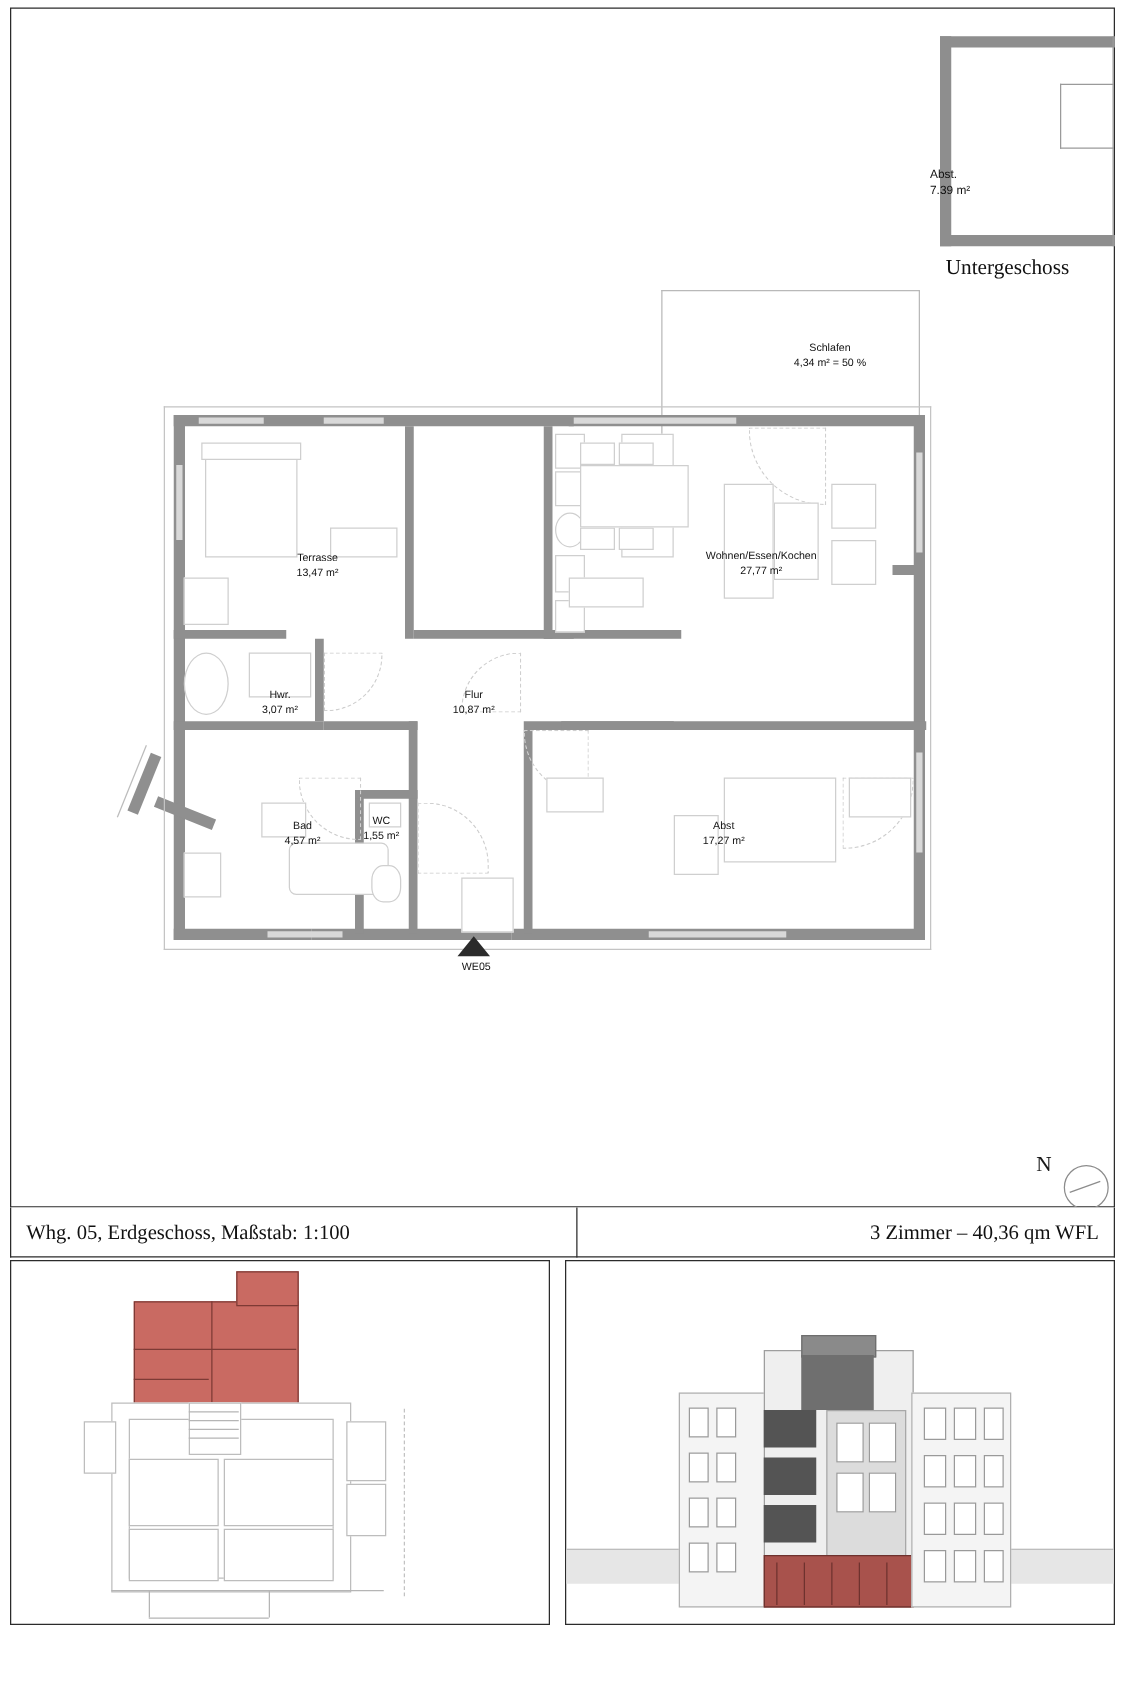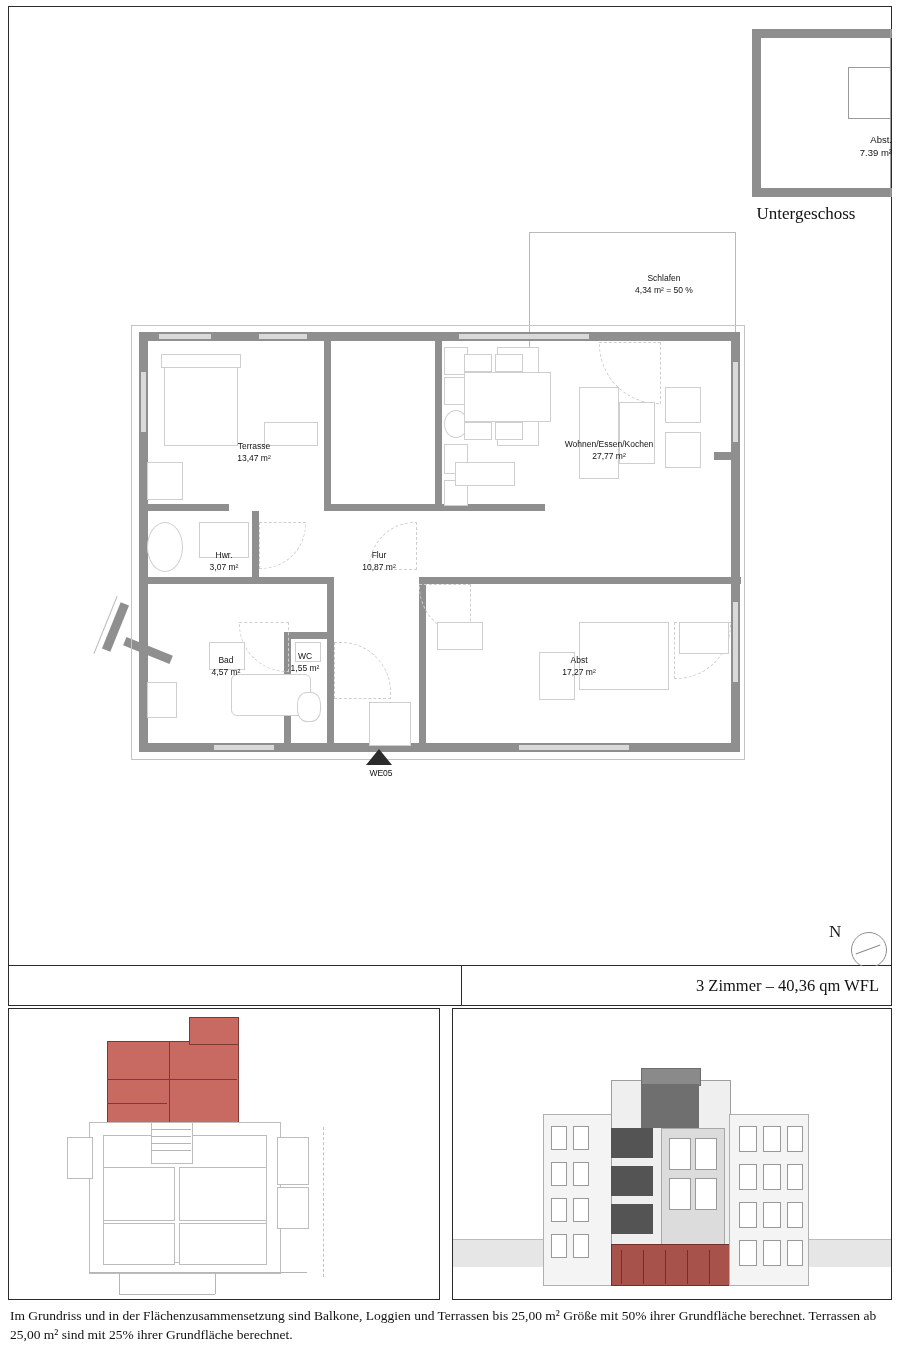--- a/index.html
+++ b/index.html
@@ -9,21 +9,21 @@
   
   .plan-area{position:absolute;left:8px;top:6px;width:884px;height:960px;border:1px solid #2b2b2b;background:#fff;box-sizing:border-box;}
 
   
   .basement{position:absolute;left:735px;top:22px;width:148px;height:168px;}
   .bs-wall-l{position:absolute;left:8px;top:0;width:9px;height:168px;background:#8e8e8e;}
   .bs-wall-t{position:absolute;left:8px;top:0;width:140px;height:9px;background:#8e8e8e;}
   .bs-wall-b{position:absolute;left:8px;top:159px;width:140px;height:9px;background:#8e8e8e;}
   .bs-thin-r{position:absolute;left:146px;top:0;width:1px;height:168px;background:#9a9a9a;}
   .bs-thin-door{position:absolute;left:104px;top:38px;width:42px;height:50px;border-left:1px solid #9a9a9a;border-top:1px solid #9a9a9a;border-bottom:1px solid #9a9a9a;}
-  .bs-label{position:absolute;left:0;top:104px;width:148px;text-align:right;font-size:9.5px;line-height:13px;color:#111;font-family:"Liberation Sans",sans-serif;}
+  .bs-label{position:absolute;left:0;top:104px;width:148px;text-align:left;font-size:9.5px;line-height:13px;color:#111;font-family:"Liberation Sans",sans-serif;}
   .bs-caption{position:absolute;left:710px;top:197px;width:174px;text-align:center;font-size:17px;color:#111;font-family:"Liberation Serif",serif;}
 
   
   .mainplan{position:absolute;left:110px;top:215px;width:640px;height:560px;}
 
   
   .terrace{position:absolute;left:410px;top:10px;width:205px;height:120px;border:1px solid #b9b9b9;border-bottom:none;background:#fff;}
 
   
   .w{position:absolute;background:#8f8f8f;}
@@ -202,21 +202,21 @@
         <div>27,77  m²</div>
       </div>
       <div class="rlbl" style="left:60px;top:327px;width:90px;">
         <div>Hwr.</div>
         <div>3,07  m²</div>
       </div>
       <div class="rlbl" style="left:215px;top:327px;width:90px;">
         <div>Flur</div>
         <div>10,87  m²</div>
       </div>
-      <div class="rlbl" style="left:62px;top:432px;width:90px;">
+      <div class="rlbl" style="left:78px;top:432px;width:90px;">
         <div>Bad</div>
         <div>4,57  m²</div>
       </div>
       <div class="rlbl" style="left:150px;top:428px;width:72px;">
         <div>WC</div>
         <div>1,55  m²</div>
       </div>
       <div class="rlbl" style="left:405px;top:432px;width:110px;">
         <div>Abst</div>
         <div>17,27  m²</div>
@@ -227,20 +227,21 @@
     </div>
 
     <div class="north">
       <div class="n">N</div>
       <div class="circ"></div>
       <div class="ndl"></div>
     </div>
   </div>
 
   <div class="titlebar">
+    <div class="title-left">Whg. 05, Erdgeschoss, Maßstab: 1:100</div>
     <div class="title-div"></div>
     <div class="title-right">3 Zimmer – 40,36 qm WFL</div>
   </div>
 
   <div class="panel-l">
     <div class="kp">
 
       <div class="hi" style="left:48px;top:24px;width:130px;height:82px;"></div>
       <div class="hi2" style="left:130px;top:0px;width:48px;height:26px;"></div>
       <div class="ln" style="left:48px;top:62px;width:130px;height:1px;background:#7d3a35;"></div>
@@ -312,15 +313,14 @@
       <div class="el" style="left:244px;top:110px;width:14px;height:24px;background:#fff;border:1px solid #9a9a9a;"></div>
       <div class="el" style="left:196px;top:148px;width:16px;height:24px;background:#fff;border:1px solid #9a9a9a;"></div>
       <div class="el" style="left:220px;top:148px;width:16px;height:24px;background:#fff;border:1px solid #9a9a9a;"></div>
       <div class="el" style="left:244px;top:148px;width:14px;height:24px;background:#fff;border:1px solid #9a9a9a;"></div>
       <div class="el" style="left:196px;top:186px;width:16px;height:24px;background:#fff;border:1px solid #9a9a9a;"></div>
       <div class="el" style="left:220px;top:186px;width:16px;height:24px;background:#fff;border:1px solid #9a9a9a;"></div>
       <div class="el" style="left:244px;top:186px;width:14px;height:24px;background:#fff;border:1px solid #9a9a9a;"></div>
     </div>
   </div>
 
-  <div class="footnote">Im Grundriss und in der Flächenzusammensetzung  sind Balkone, Loggien und Terrassen bis 25,00 m² Größe mit 50% ihrer Grundfläche berechnet. Terrassen ab 25,00 m² sind mit 25% ihrer Grundfläche berechnet.</div>
 
 </div>
 
 </body></html>

